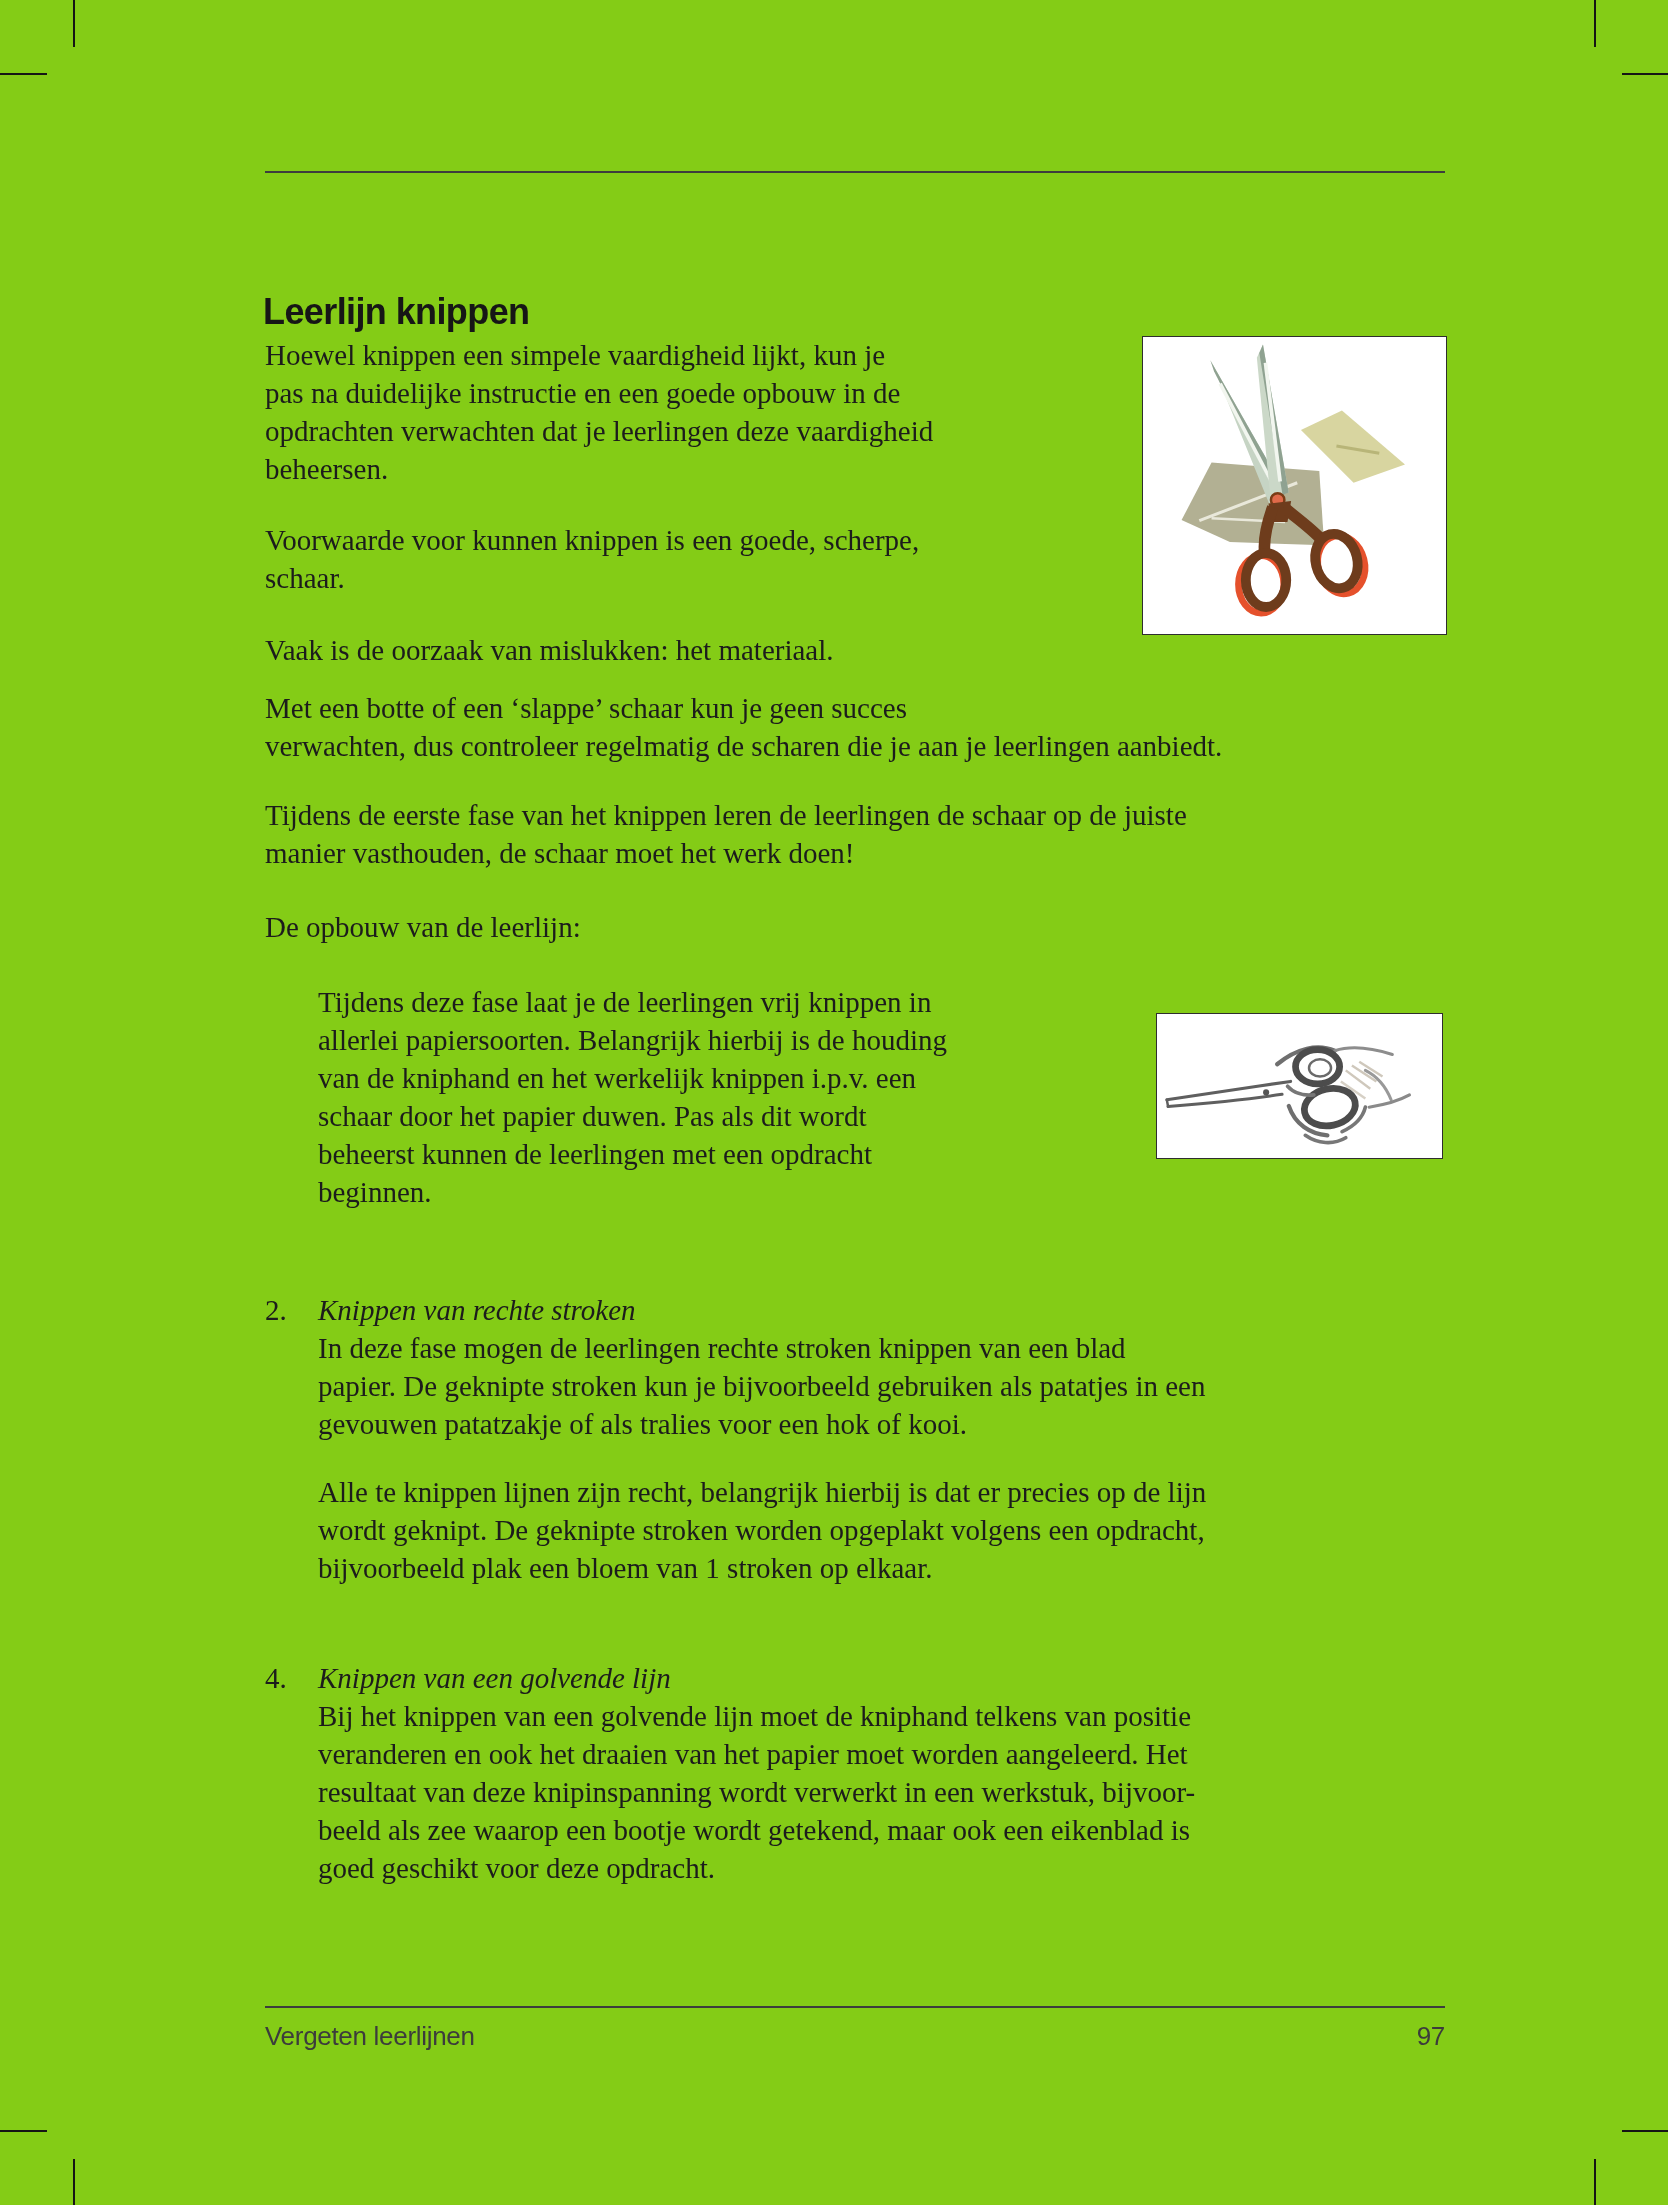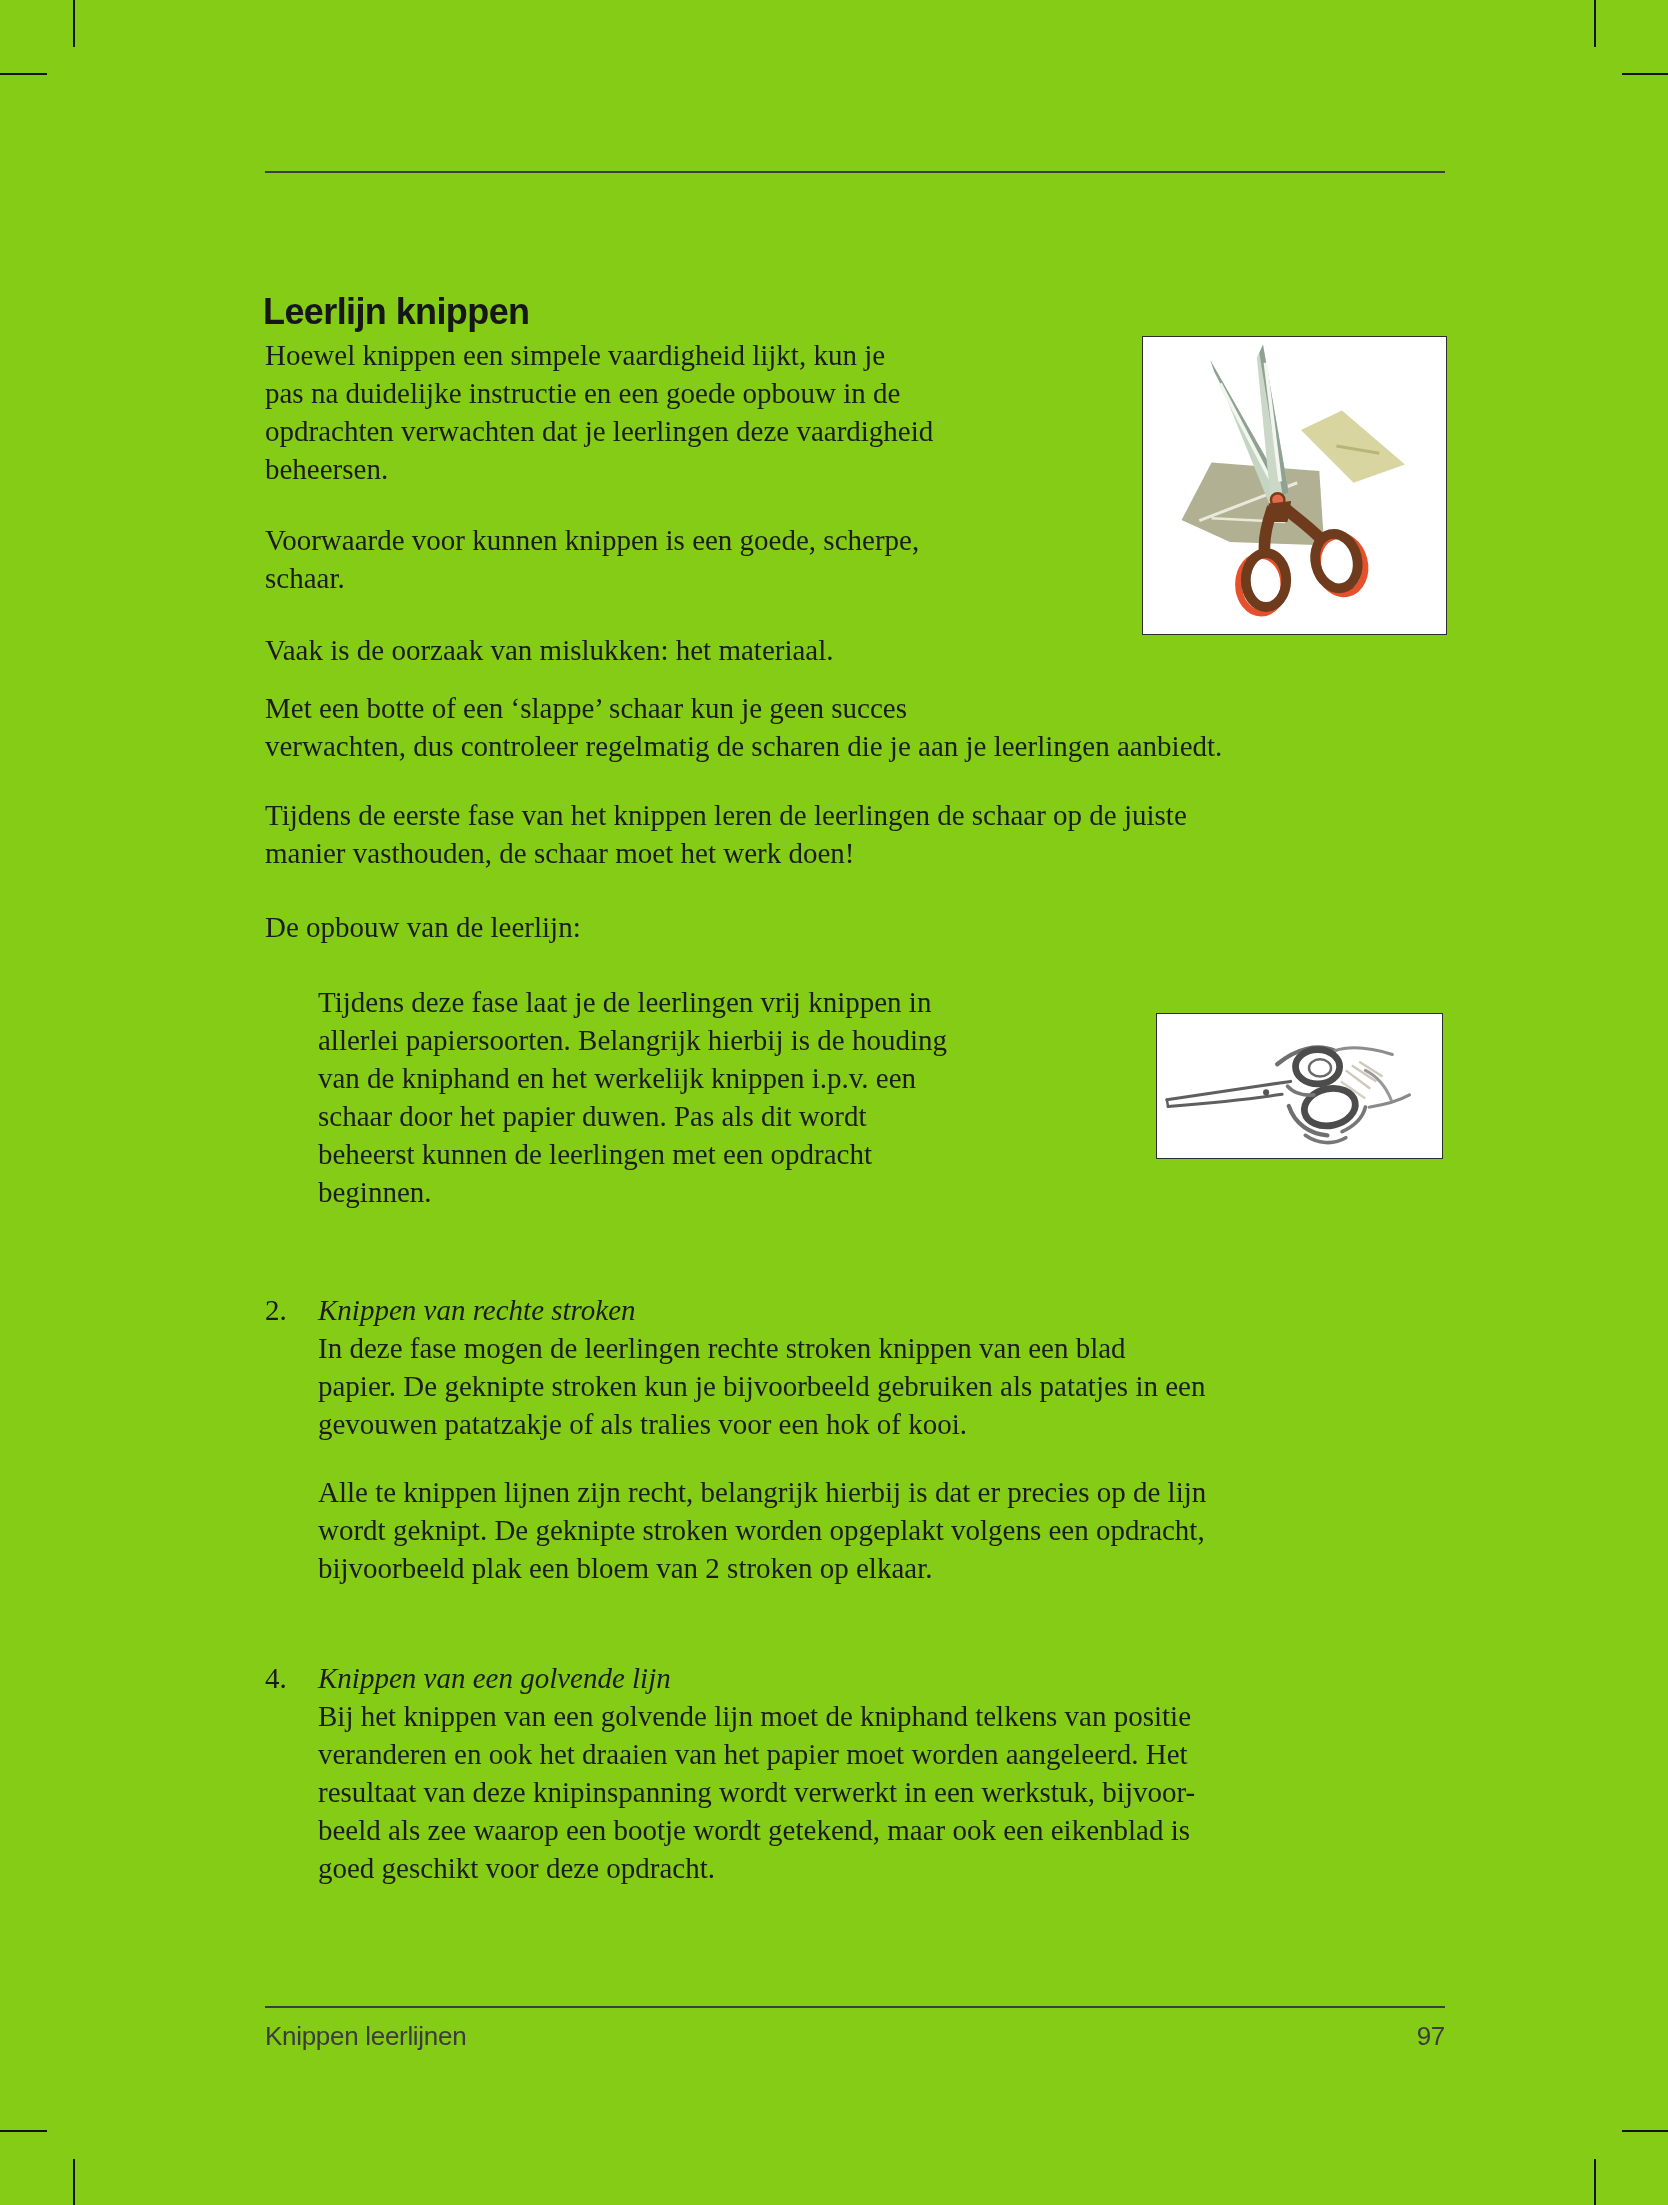--- a/index.html
+++ b/index.html
@@ -162,32 +162,32 @@
   <div class="li li-2">
     <div><span class="num">2.</span><span class="head">Knippen van rechte stroken</span></div>
     <div class="body">In deze fase mogen de leerlingen rechte stroken knippen van een blad
 papier. De geknipte stroken kun je bijvoorbeeld gebruiken als patatjes in een
 gevouwen patatzakje of als tralies voor een hok of kooi.</div>
   </div>
 
   <div class="li li-3">
     <div class="body">Alle te knippen lijnen zijn recht, belangrijk hierbij is dat er precies op de lijn
 wordt geknipt. De geknipte stroken worden opgeplakt volgens een opdracht,
-bijvoorbeeld plak een bloem van 2 stroken op elkaar.</div>
+bijvoorbeeld plak een bloem van 1 stroken op elkaar.</div>
   </div>
 
   <div class="li li-4">
     <div><span class="num">4.</span><span class="head">Knippen van een golvende lijn</span></div>
     <div class="body">Bij het knippen van een golvende lijn moet de kniphand telkens van positie
 veranderen en ook het draaien van het papier moet worden aangeleerd. Het
 resultaat van deze knipinspanning wordt verwerkt in een werkstuk, bijvoor-
 beeld als zee waarop een bootje wordt getekend, maar ook een eikenblad is
 goed geschikt voor deze opdracht.</div>
   </div>
 
   <div class="rule rule-bottom"></div>
   <div class="footer">
-    <span>Knippen leerlijnen</span>
+    <span>Vergeten leerlijnen</span>
     <span>97</span>
   </div>
 
 </div>
 
 
 </body></html>

